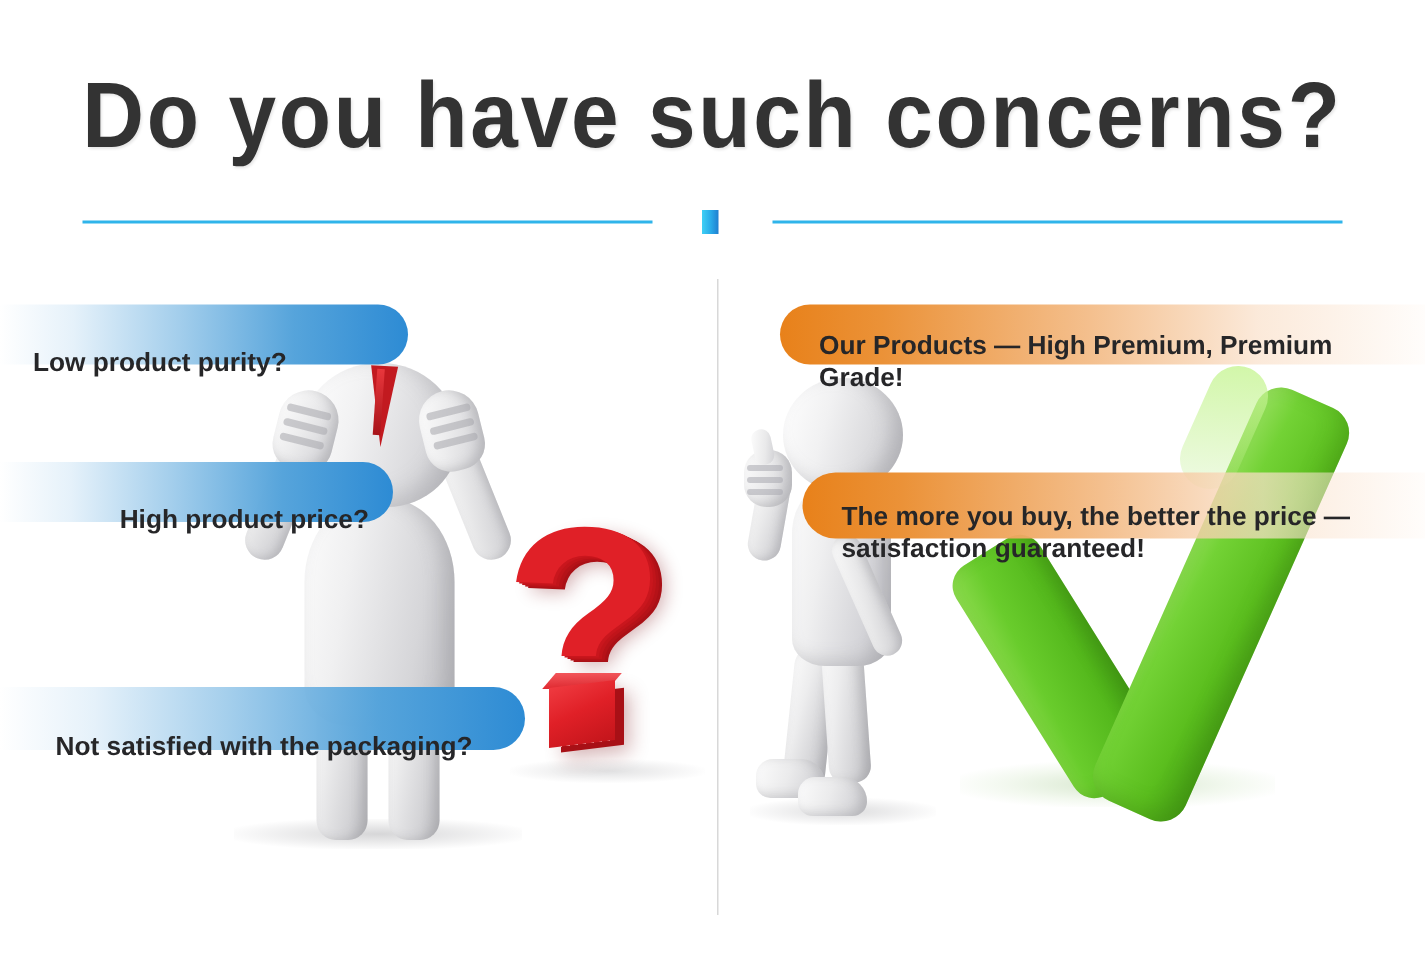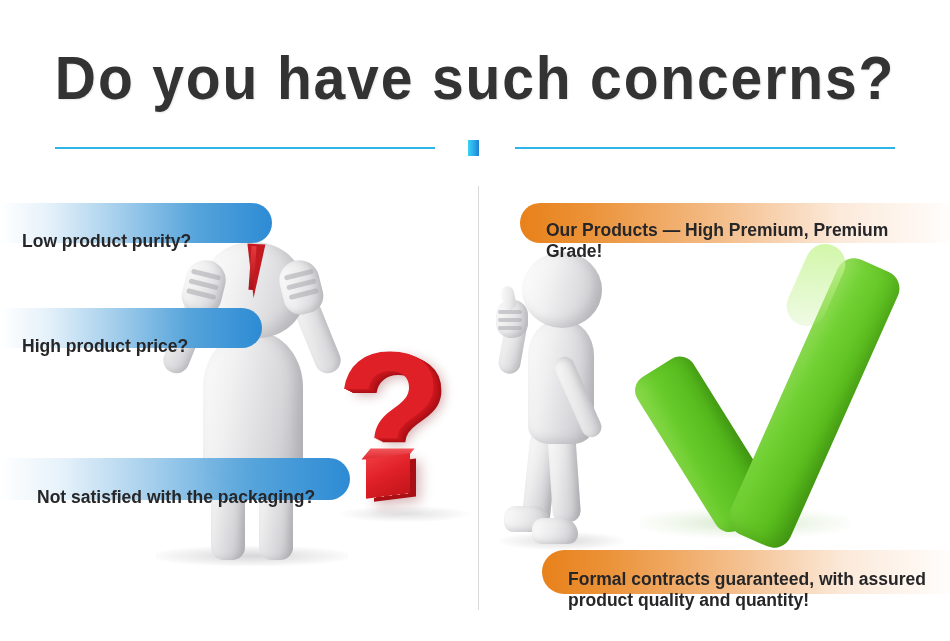--- a/index.html
+++ b/index.html
@@ -350,21 +350,21 @@
   <div class="art" id="qmark">
     <div class="shadow-ground"></div>
     <div class="hook">?</div>
     <div class="dot-top"></div>
     <div class="dot"></div>
   </div>
 
   <div class="pill blue" style="left:0; top:203px; width:272px; height:40px;">
     <span class="txt">Low product purity?</span>
   </div>
-  <div class="pill blue" style="left:0; top:308px; width:262px; height:40px;">
+  <div class="pill blue" style="left:0; top:308px; width:262px; height:40px;justify-content:flex-end;">
     <span class="txt">High product price?</span>
   </div>
   <div class="pill blue" style="left:0; top:458px; width:350px; height:42px;padding-left:37px;">
     <span class="txt">Not satisfied with the packaging?</span>
   </div>
 
   <div class="panel" id="panel-right"></div>
 
   <div class="art" id="check">
     <div class="shadow-ground"></div>
@@ -387,18 +387,18 @@
       <div class="knuckle" style="top:10px;"></div>
       <div class="knuckle" style="top:18px;"></div>
       <div class="knuckle" style="top:26px;"></div>
     </div>
     <div class="thumb"></div>
   </div>
 
   <div class="pill orange" style="left:520px; top:203px; width:430px; height:40px;">
     <span class="txt">Our Products — High Premium, Premium Grade!</span>
   </div>
-  <div class="pill orange" style="left:542px; top:550px; width:408px; height:44px;">
-    <span class="txt">Formal contracts guaranteed, with assured
-product quality and quantity!</span>
+  <div class="pill orange" style="left:535px; top:315px; width:415px; height:44px;">
+    <span class="txt">The more you buy, the better the price —
+satisfaction guaranteed!</span>
   </div>
 
 </div>
 
 </body></html>

